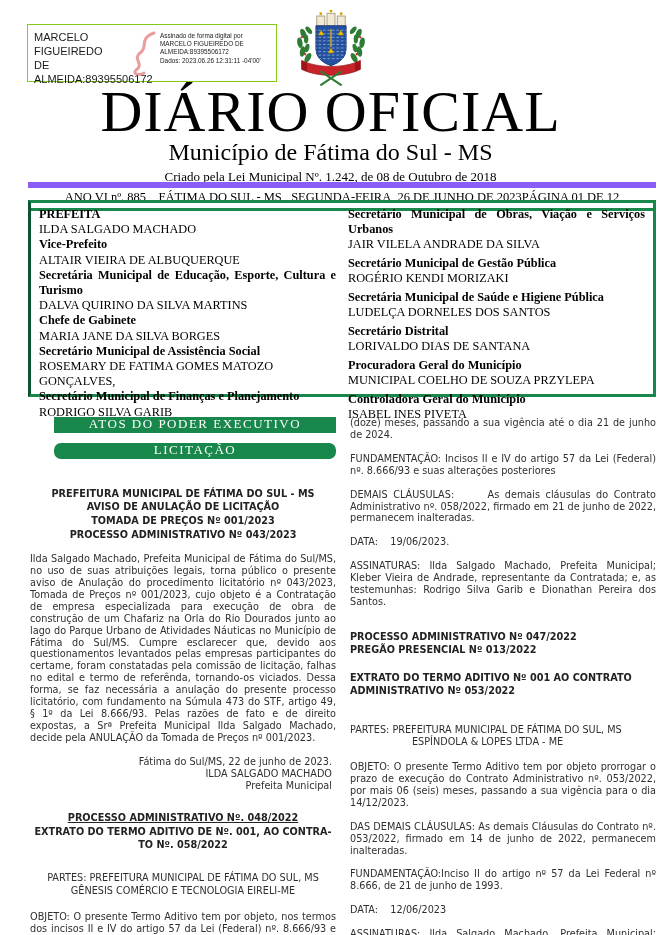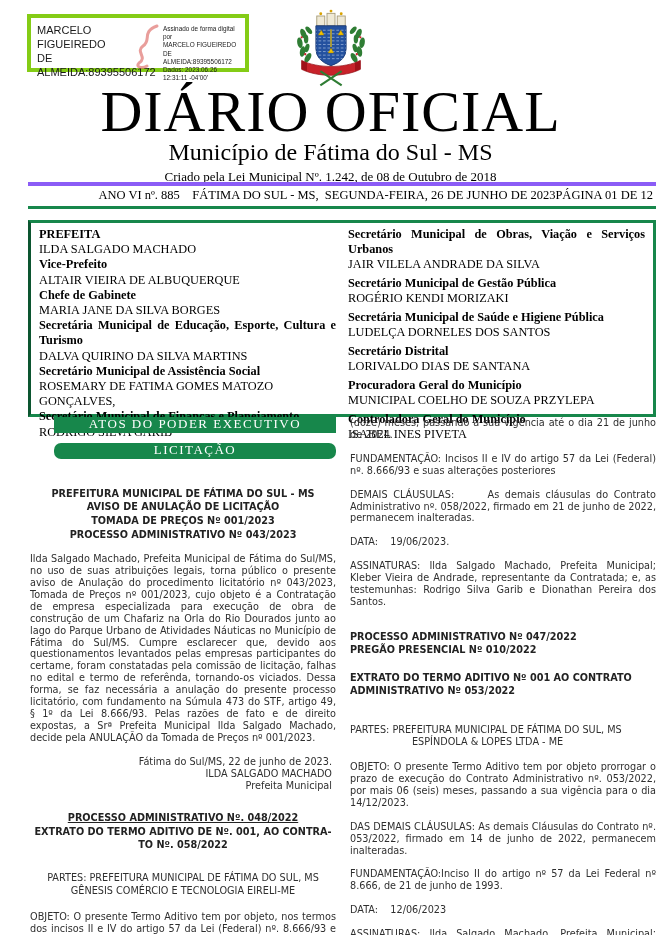--- a/index.html
+++ b/index.html
@@ -8,23 +8,23 @@
     position: relative;
     width: 661px; height: 935px;
     background: #ffffff;
     font-family: "Liberation Serif", serif;
     color: #000;
     overflow: hidden;
   }
 
   
   .sig-box {
-    position: absolute; left: 27px; top: 14px;
-    width: 222px; height: 58px;
-    border: 4px solid #84cc16;
+    position: absolute; left: 27px; top: 24px;
+    width: 250px; height: 58px;
+    border: 1px solid #84cc16;
     font-family: "Liberation Sans", sans-serif;
     display: flex;
   }
   .sig-name {
     width: 116px; padding: 5px 0 0 6px;
     font-size: 11px; line-height: 14px; color: #1a1a1a;
   }
   .sig-details {
     flex: 1; padding: 7px 2px 0 16px;
     font-size: 6.4px; line-height: 8.2px; color: #1a1a1a;
@@ -36,31 +36,31 @@
 
   
   .masthead { position: absolute; top: 86px; left: 0; right: 0; text-align: center; }
   .mast-title { font-size: 58px; line-height: 52px; letter-spacing: 1px; }
   .mast-sub { font-size: 24px; line-height: 26px; margin-top: 1px; }
   .mast-tag { font-size: 13px; margin-top: 4px; }
 
   
   .date-bar {
     position: absolute; top: 182px; left: 28px; width: 628px;
-    border-top: 4px solid #8b5cf6;
+    border-top: 6px solid #8b5cf6;
     border-bottom: 3px solid #17874B;
     padding: 2px 3px 3px 3px;
     font-size: 12.5px;
-    display: flex; justify-content: flex-end;
+    display: flex; justify-content: center;
     white-space: pre;
   }
 
   
   .officials-box {
-    position: absolute; top: 220px; left: 28px; width: 628px; height: 197px;
+    position: absolute; top: 200px; left: 28px; width: 628px; height: 197px;
     border: 3px solid #17874B;
     border-left-color: #0C5530;
     display: flex; gap: 12px;
     padding: 4px 8px 2px 8px;
   }
   .off-col { width: 50%; font-size: 12.3px; line-height: 15.2px; }
   .off-col.right .entry { margin-bottom: 3.5px; }
   .role { font-weight: bold; text-align: justify; }
 
   
@@ -193,26 +193,26 @@
     <div class="off-col">
       <div class="entry">
         <div class="role">PREFEITA</div>
         <div class="nm">ILDA SALGADO MACHADO</div>
       </div>
       <div class="entry">
         <div class="role">Vice-Prefeito</div>
         <div class="nm">ALTAIR VIEIRA DE ALBUQUERQUE</div>
       </div>
       <div class="entry">
+        <div class="role">Secretária Municipal de Educação, Esporte, Cultura e Turismo</div>
+        <div class="nm">DALVA QUIRINO DA SILVA MARTINS</div>
+      </div>
+      <div class="entry">
         <div class="role">Chefe de Gabinete</div>
         <div class="nm">MARIA JANE DA SILVA BORGES</div>
-      </div>
-      <div class="entry">
-        <div class="role">Secretária Municipal de Educação, Esporte, Cultura e Turismo</div>
-        <div class="nm">DALVA QUIRINO DA SILVA MARTINS</div>
       </div>
       <div class="entry">
         <div class="role">Secretário Municipal de Assistência Social</div>
         <div class="nm">ROSEMARY DE FATIMA GOMES MATOZO GONÇALVES,</div>
       </div>
       <div class="entry">
         <div class="role">Secretário Municipal de Finanças e Planejamento</div>
         <div class="nm">RODRIGO SILVA GARIB</div>
       </div>
     </div>
@@ -281,21 +281,21 @@
 
     <div class="col">
       <div class="rp">(doze) meses, passando a sua vigência até o dia 21 de junho de 2024.</div>
       <div class="rp">FUNDAMENTAÇÃO: Incisos II e IV do artigo 57 da Lei (Federal) nº. 8.666/93 e suas alterações posteriores</div>
       <div class="rp">DEMAIS CLÁUSULAS:&nbsp;&nbsp;&nbsp;&nbsp;&nbsp;&nbsp;As demais cláusulas do Contrato Administrativo nº. 058/2022, firmado em 21 de junho de 2022, permanecem inalteradas.</div>
       <div class="rp">DATA:&nbsp;&nbsp;&nbsp;&nbsp;19/06/2023.</div>
       <div class="rp">ASSINATURAS: Ilda Salgado Machado, Prefeita Municipal; Kleber Vieira de Andrade, representante da Contratada; e, as testemunhas: Rodrigo Silva Garib e Dionathan Pereira dos Santos.</div>
 
       <div class="rhead h047">
         <div>PROCESSO ADMINISTRATIVO Nº 047/2022</div>
-        <div>PREGÃO PRESENCIAL Nº 010/2022</div>
+        <div>PREGÃO PRESENCIAL Nº 013/2022</div>
       </div>
       <div class="rhead h053">
         <div>EXTRATO DO TERMO ADITIVO Nº 001 AO CONTRATO</div>
         <div>ADMINISTRATIVO Nº 053/2022</div>
       </div>
 
       <div class="partes-r">
         <div>PARTES: PREFEITURA MUNICIPAL DE FÁTIMA DO SUL, MS</div>
         <div class="l2">ESPÍNDOLA &amp; LOPES LTDA - ME</div>
       </div>

